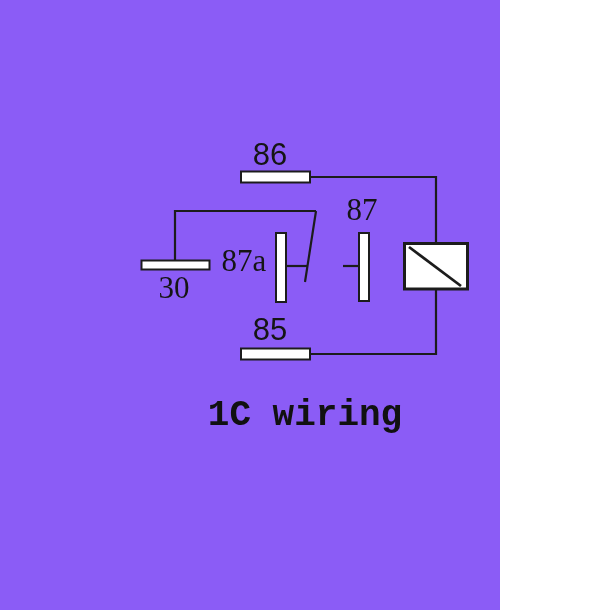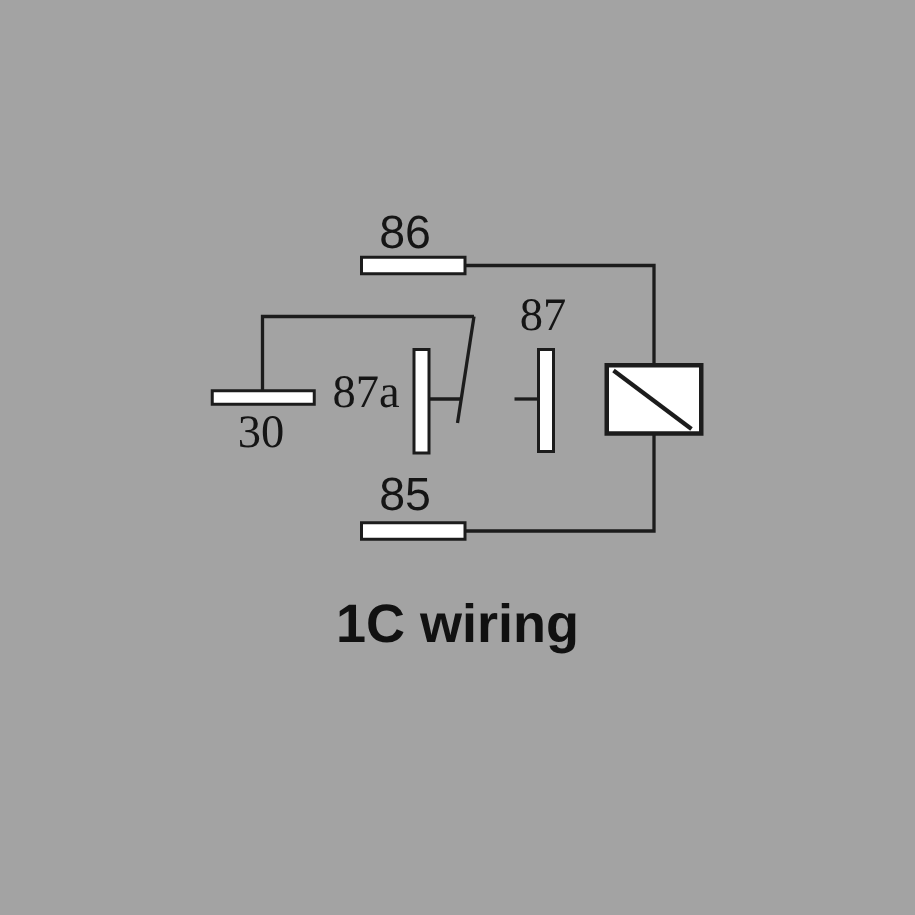--- a/index.html
+++ b/index.html
@@ -2,23 +2,23 @@
 <html><head>
 <meta charset="utf-8">
 <style>
   html, body {
     margin: 0;
     padding: 0;
     background: #ffffff;
   }
   .canvas {
     position: relative;
-    width: 610px;
+    width: 500px;
     height: 610px;
-    background: #a3a3a3;
+    background: #8b5cf6;
     overflow: hidden;
     font-family: "Liberation Sans", sans-serif;
   }
   .schematic {
     position: absolute;
     left: 0;
     top: 0;
   }
   .label-sans {
     font-family: "Liberation Sans", sans-serif;
@@ -29,21 +29,21 @@
     font-family: "Liberation Serif", serif;
     font-size: 31px;
     font-weight: 400;
   }
   .caption {
     position: absolute;
     left: 0;
     top: 394px;
     width: 610px;
     text-align: center;
-    font-family: Liberation Sans, sans-serif;
+    font-family: Liberation Mono, monospace;
     font-size: 36px;
     font-weight: 700;
     line-height: 44px;
     color: #111111;
     letter-spacing: 0px;
   }
 </style>
 </head>
 <body>
 

